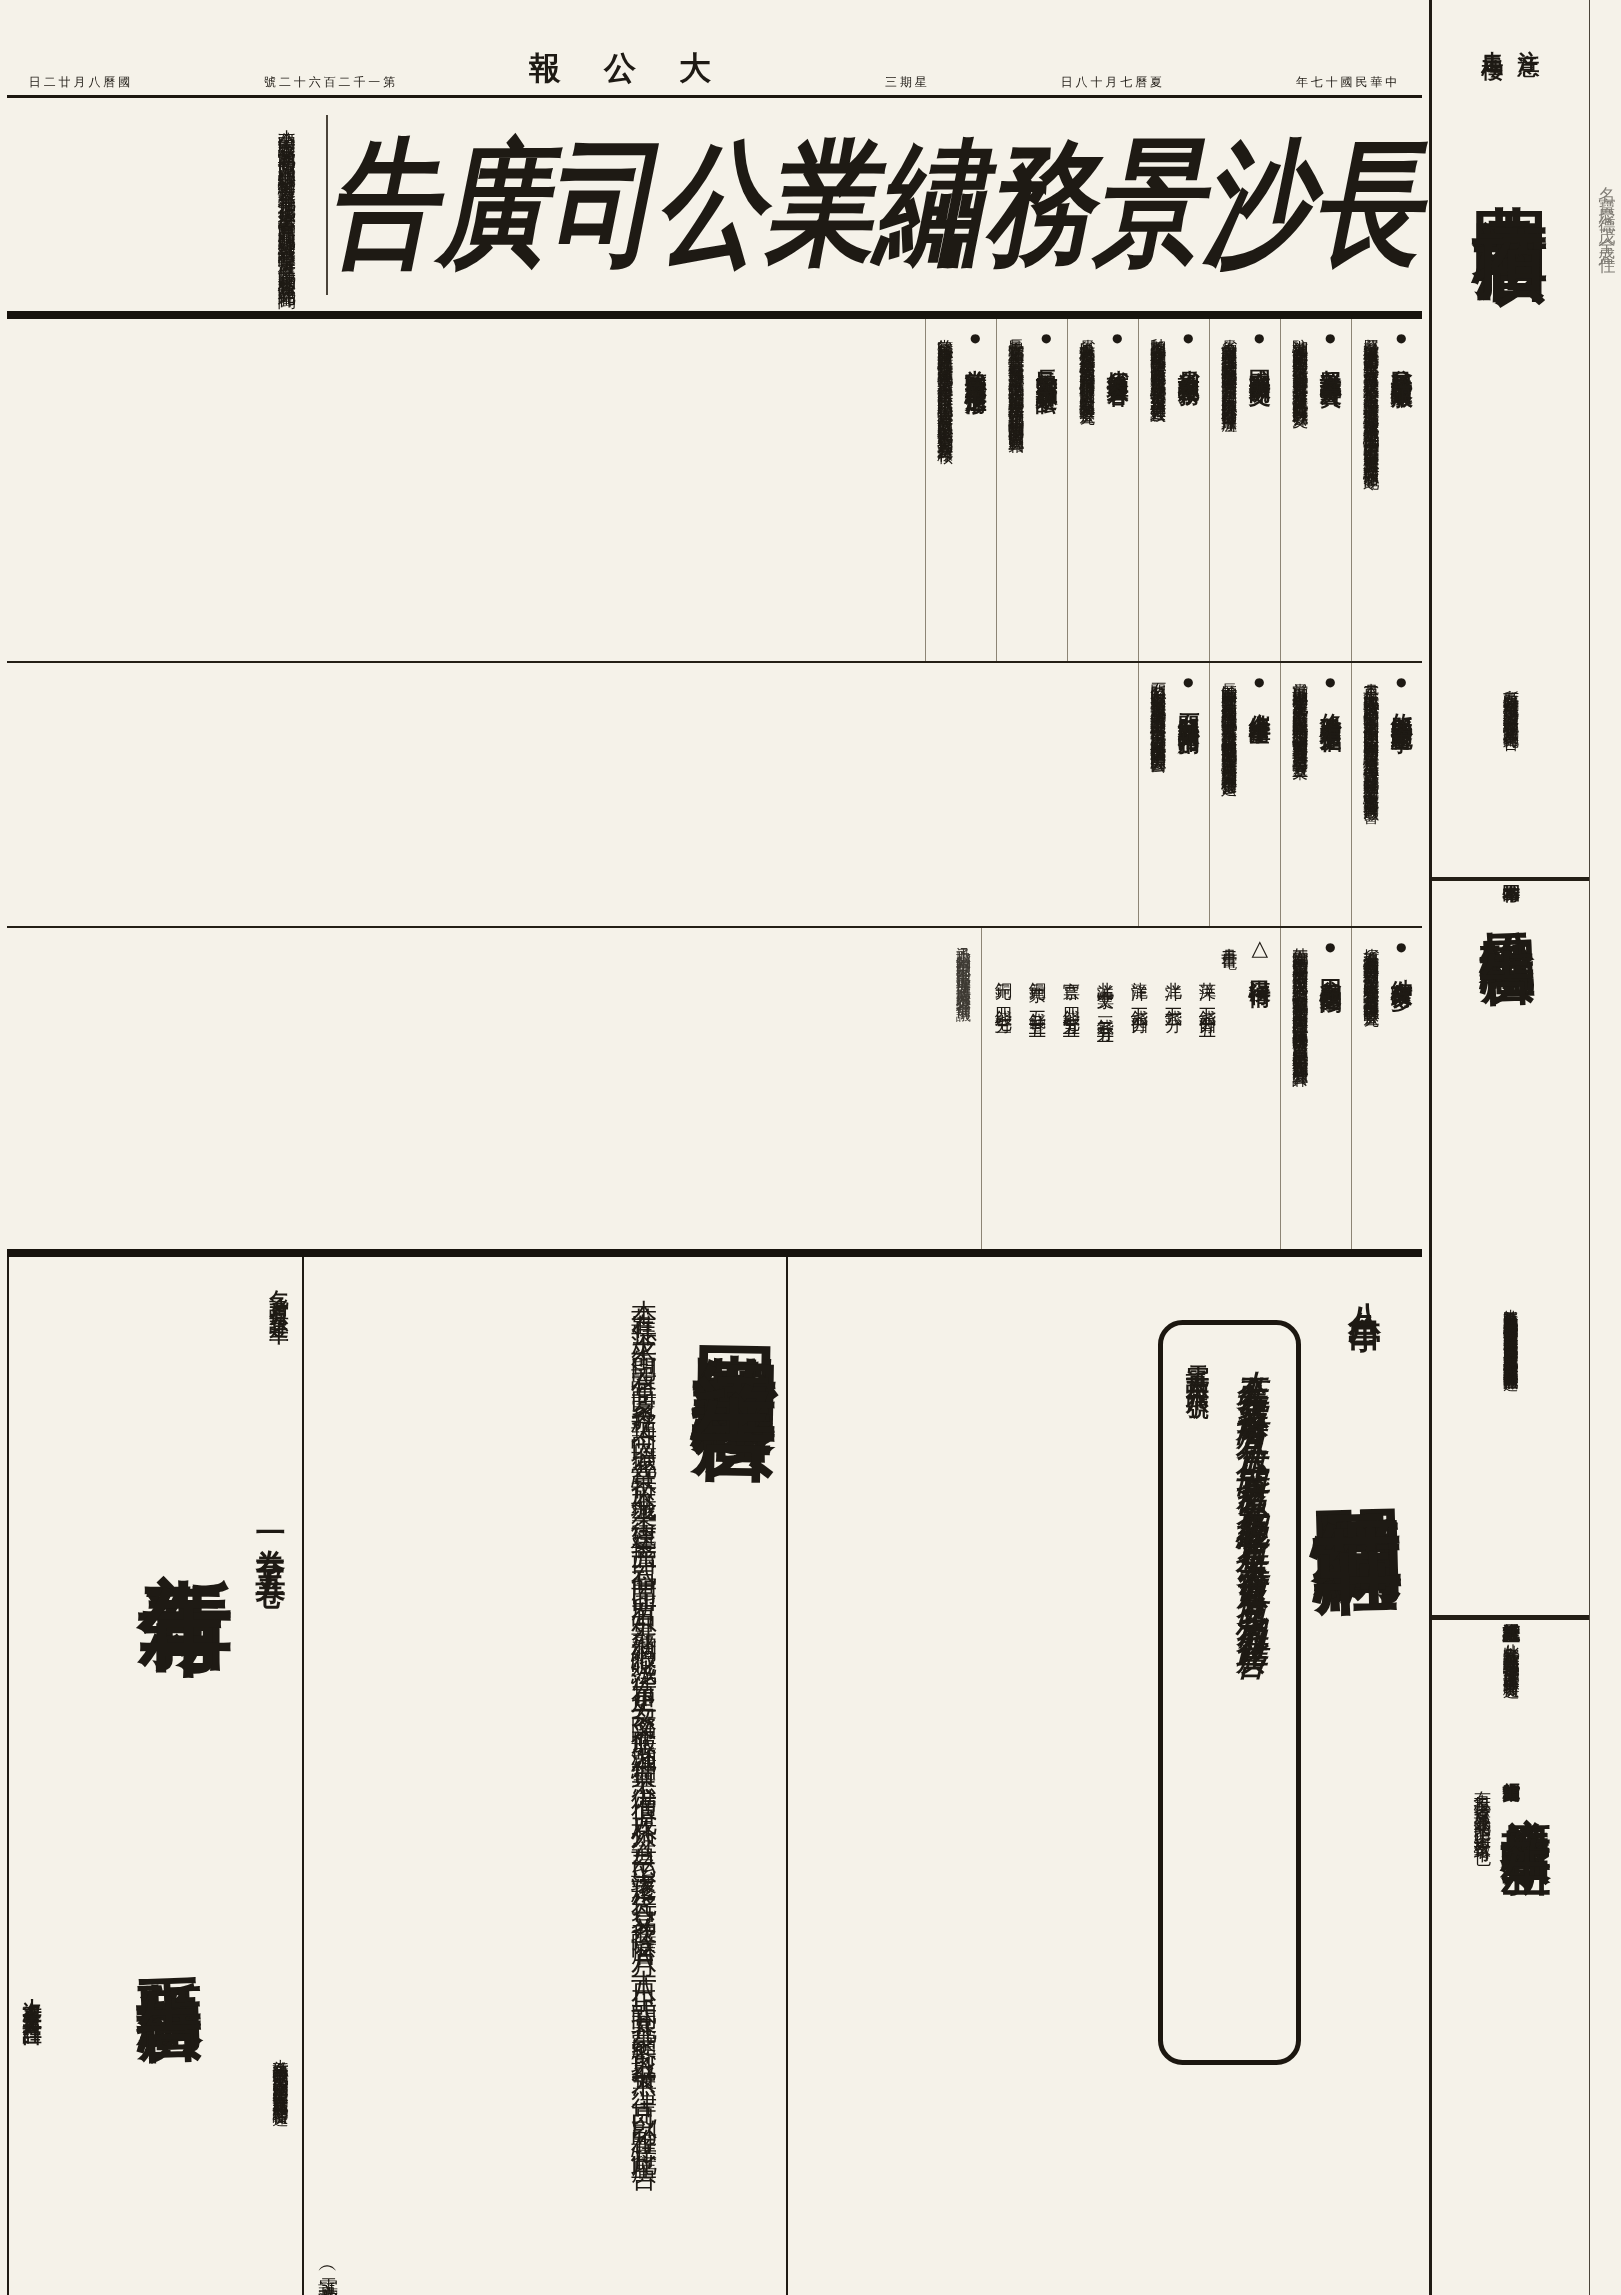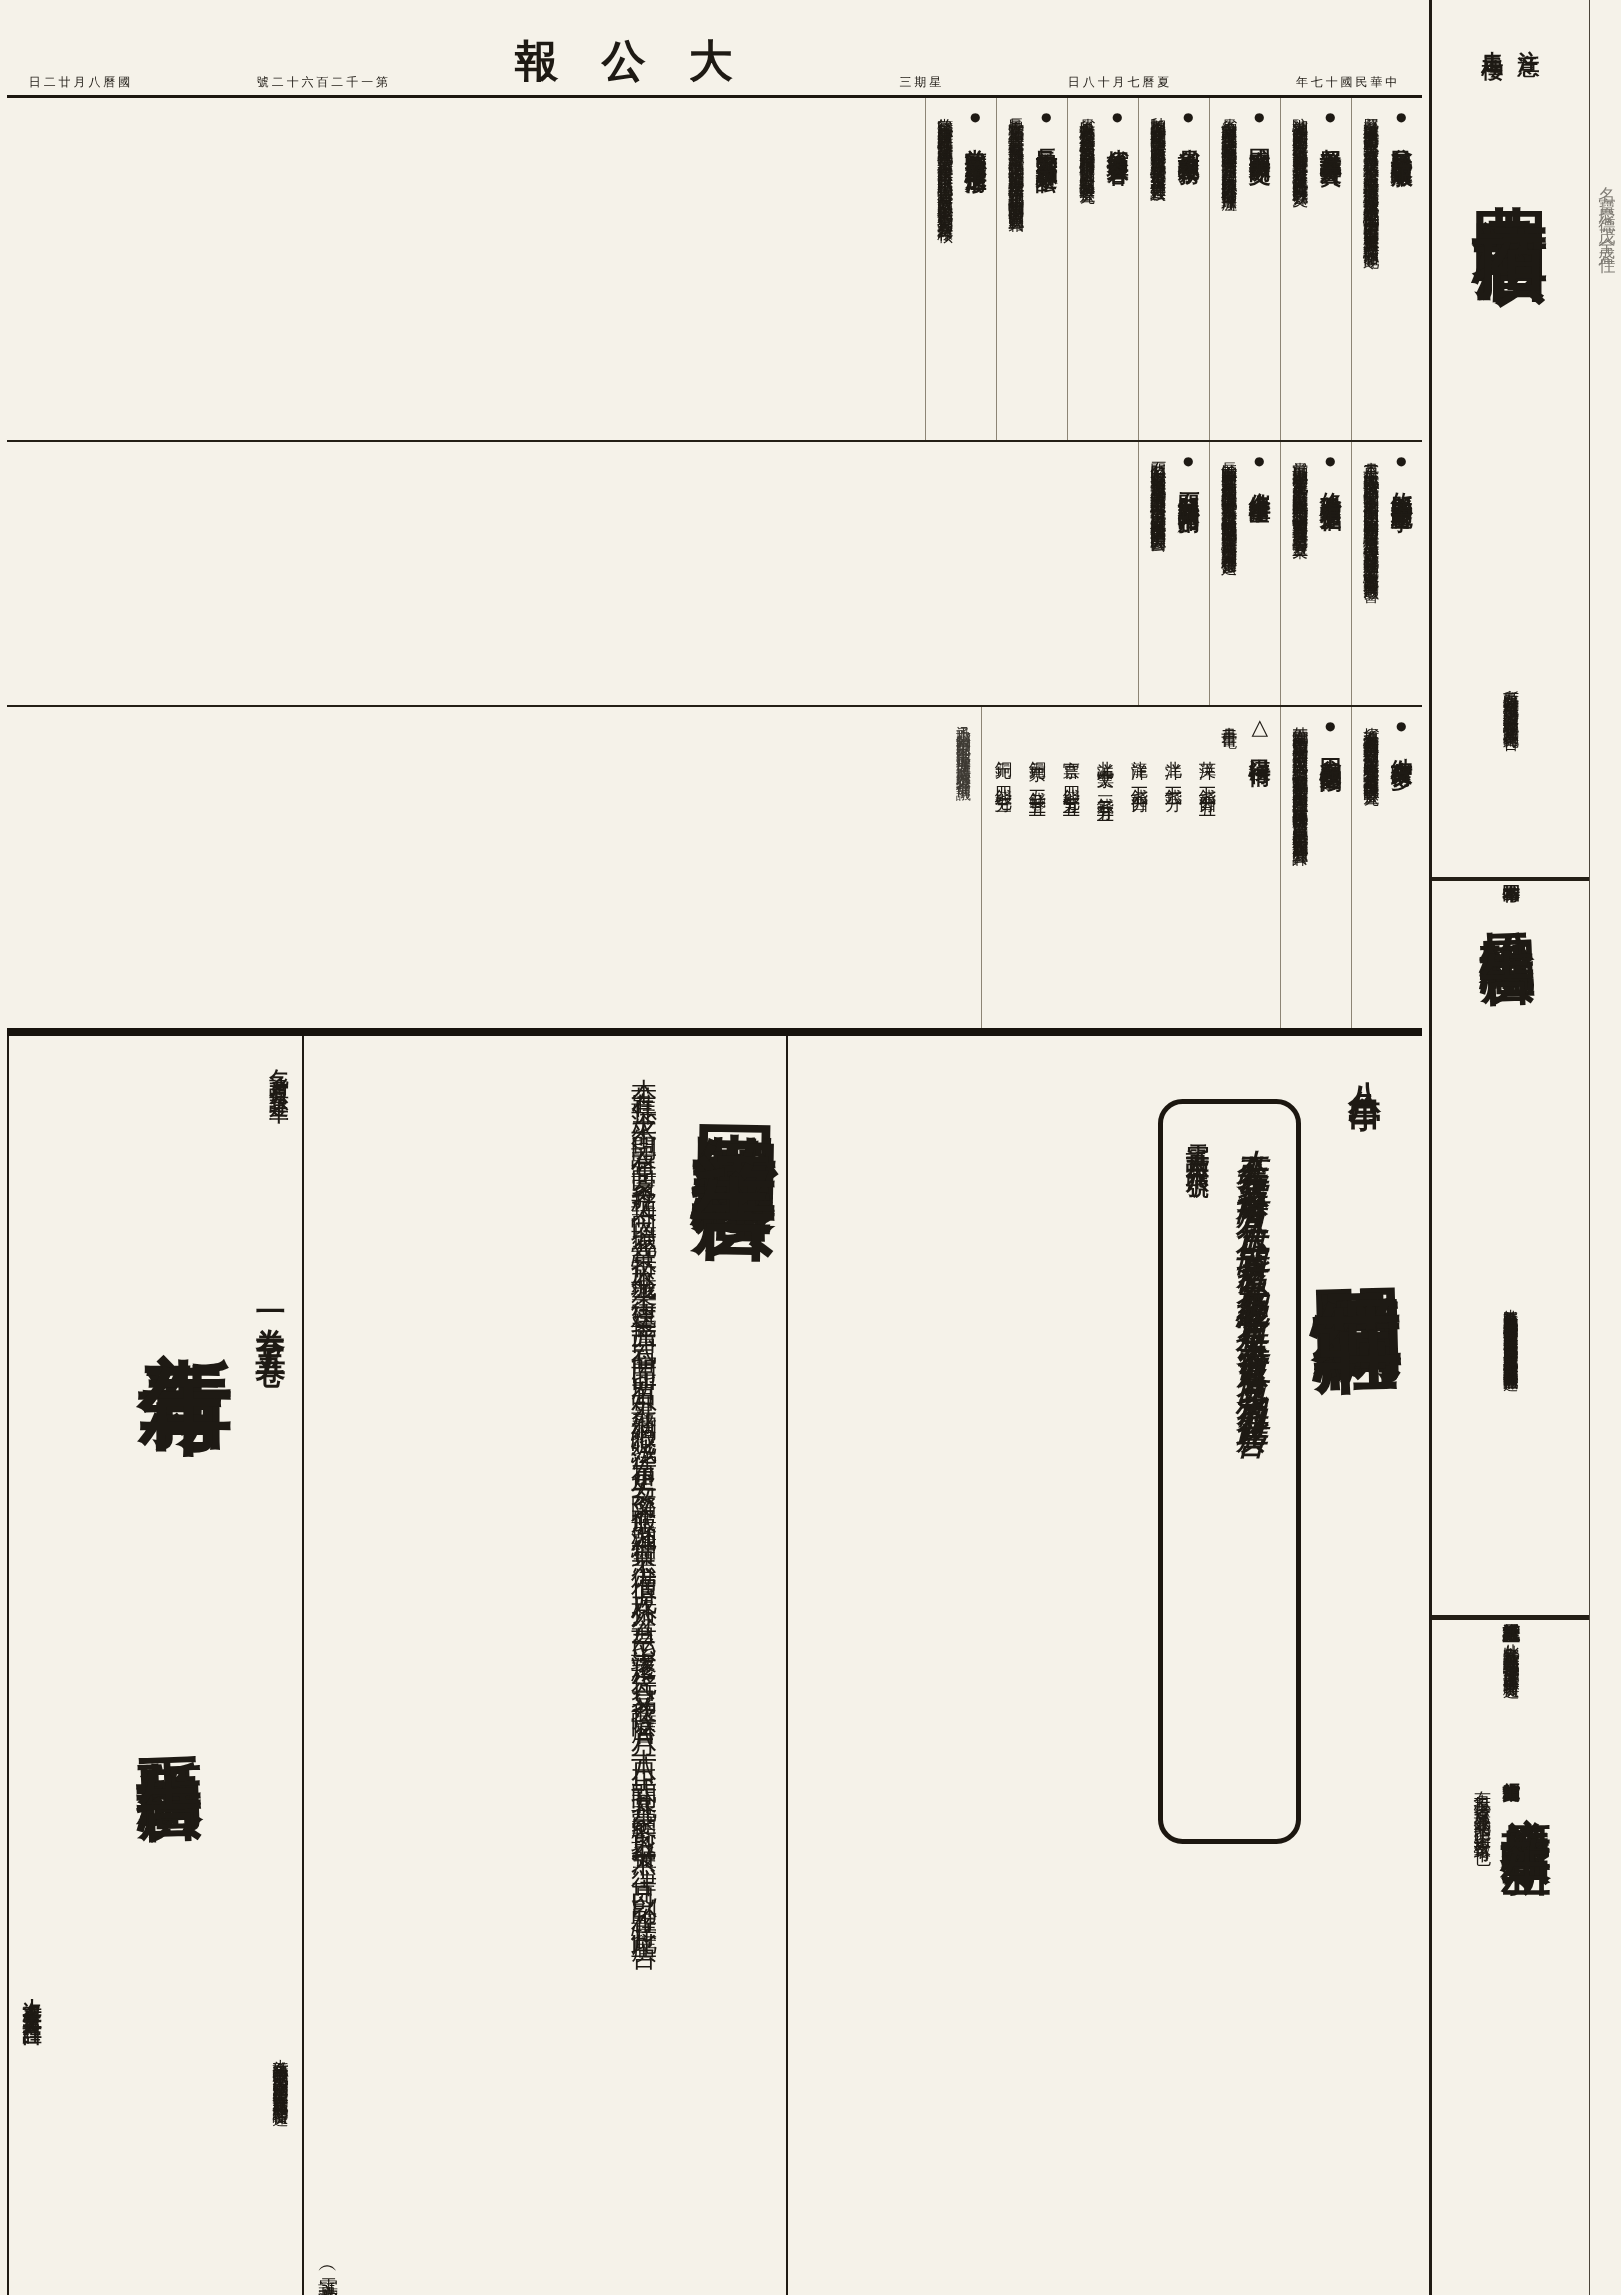--- a/index.html
+++ b/index.html
@@ -29,21 +29,21 @@
   .guangyi-title{height:476px;font-size:50px;font-weight:900;letter-spacing:4.3px;line-height:1.05;}
   .guangyi-note{height:432px;font-size:17.3px;letter-spacing:2.9px;line-height:1.5;}
   
   .main{flex:1;display:flex;flex-direction:column;padding:0 7.2px;}
   .topgap{height:36px;}
   .header-row{
     height:55px;display:flex;flex-direction:row-reverse;align-items:flex-end;
     justify-content:space-between;border-bottom:3.6px solid #1c1710;padding:0 21.6px 4.3px 21.6px;
   }
   .header-item{font-size:12px;letter-spacing:2.9px;}
-  .paper-title{font-size:44px;font-weight:bold;letter-spacing:43px;}
+  .paper-title{font-size:32px;font-weight:bold;letter-spacing:43px;}
   .issue-no{font-size:12px;}
   
   .banner-section{height:213px;display:flex;flex-direction:row-reverse;align-items:center;
     border-bottom:8px solid #17130d;}
   .banner-title{flex:0 0 56%;text-align:center;font-size:108px;font-weight:900;line-height:1;
     letter-spacing:1.4px;font-style:italic;transform:scaleY(1.25);white-space:nowrap;}
   .banner-body{flex:1;height:180px;font-size:18px;letter-spacing:2.2px;line-height:2.3;
     padding:0 19px;border-right:2.2px double #4a443a;}
   
   .band{display:flex;flex-direction:row-reverse;justify-content:flex-start;
@@ -119,20 +119,24 @@
 
     <div class="header-row">
       <div class="header-item"><bdo dir="rtl">中華民國十七年</bdo></div>
       <div class="header-item"><bdo dir="rtl">夏曆七月十八日</bdo></div>
       <div class="header-item"><bdo dir="rtl">星期三</bdo></div>
       <div class="paper-title"><bdo dir="rtl">大公報</bdo></div>
       <div class="header-item issue-no"><bdo dir="rtl">第一千二百六十二號</bdo></div>
       <div class="header-item"><bdo dir="rtl">國曆八月廿二日</bdo></div>
     </div>
 
+    <div class="banner-section">
+      <div class="banner-title"><bdo dir="rtl">長沙景務繡業公司廣告</bdo></div>
+      <div class="banner-body v">本公司開設育嬰街坐北朝南石庫門面精辦綢緞紗羅繡貨男女衣料毛花卉翎毛昆蟲水族法書名畫官商贈品西式裝飾繡貨銀盾彩幛喜幛壽屏一應俱全凡蒙賜顧格外克己先此佈聞</div>
+    </div>
 
     <div class="band band-a">
       <div class="art">
         <div class="hl v">●貧民學校請發破壞軍服</div>
         <div class="bd v">督署以發破壞軍服承辦貧民學校一案奉督軍署令云茲據貧民學校校長呈稱本校貧苦學生衣履不完懇請提撥破壞軍服以資補助等情據此查該校學生短褐不完至堪憫惻所請尚屬可行准由被服廠檢發舊軍服若干件給領以示體恤此令</div>
       </div>
       <div class="art">
         <div class="hl v">●督署議會葬美外賓</div>
         <div class="bd v">駐湘美領事翟氏美顧問步氏稅務司安氏友華銀行代表等因會葬美外賓事具報督署當經督座派員代表往弔並致賻儀以敦邦交云</div>
       </div>

